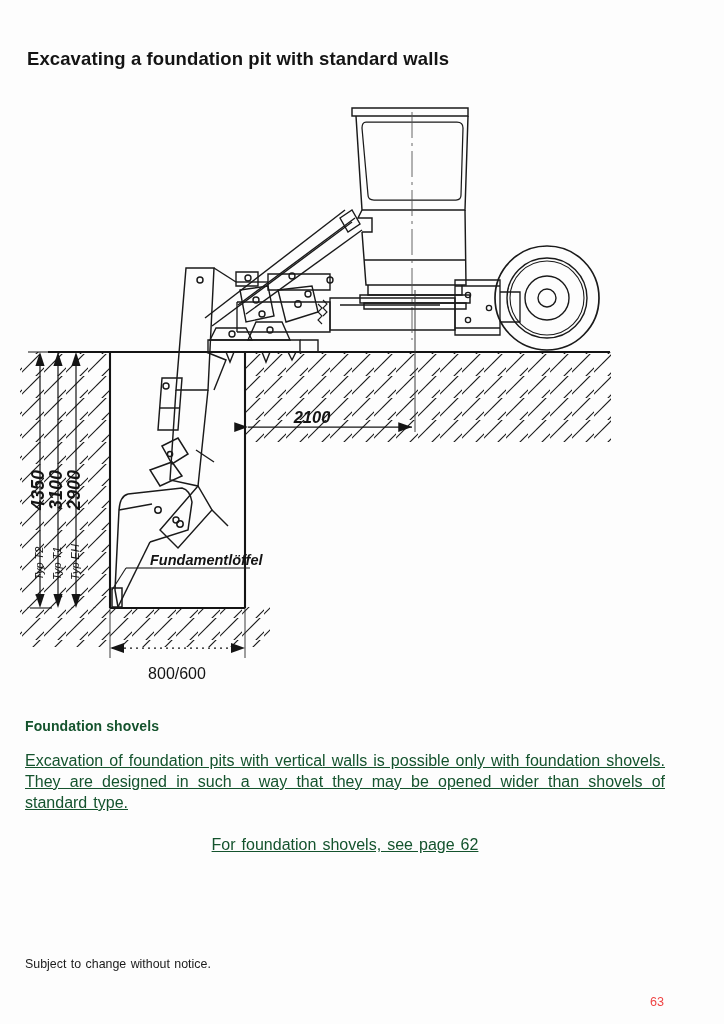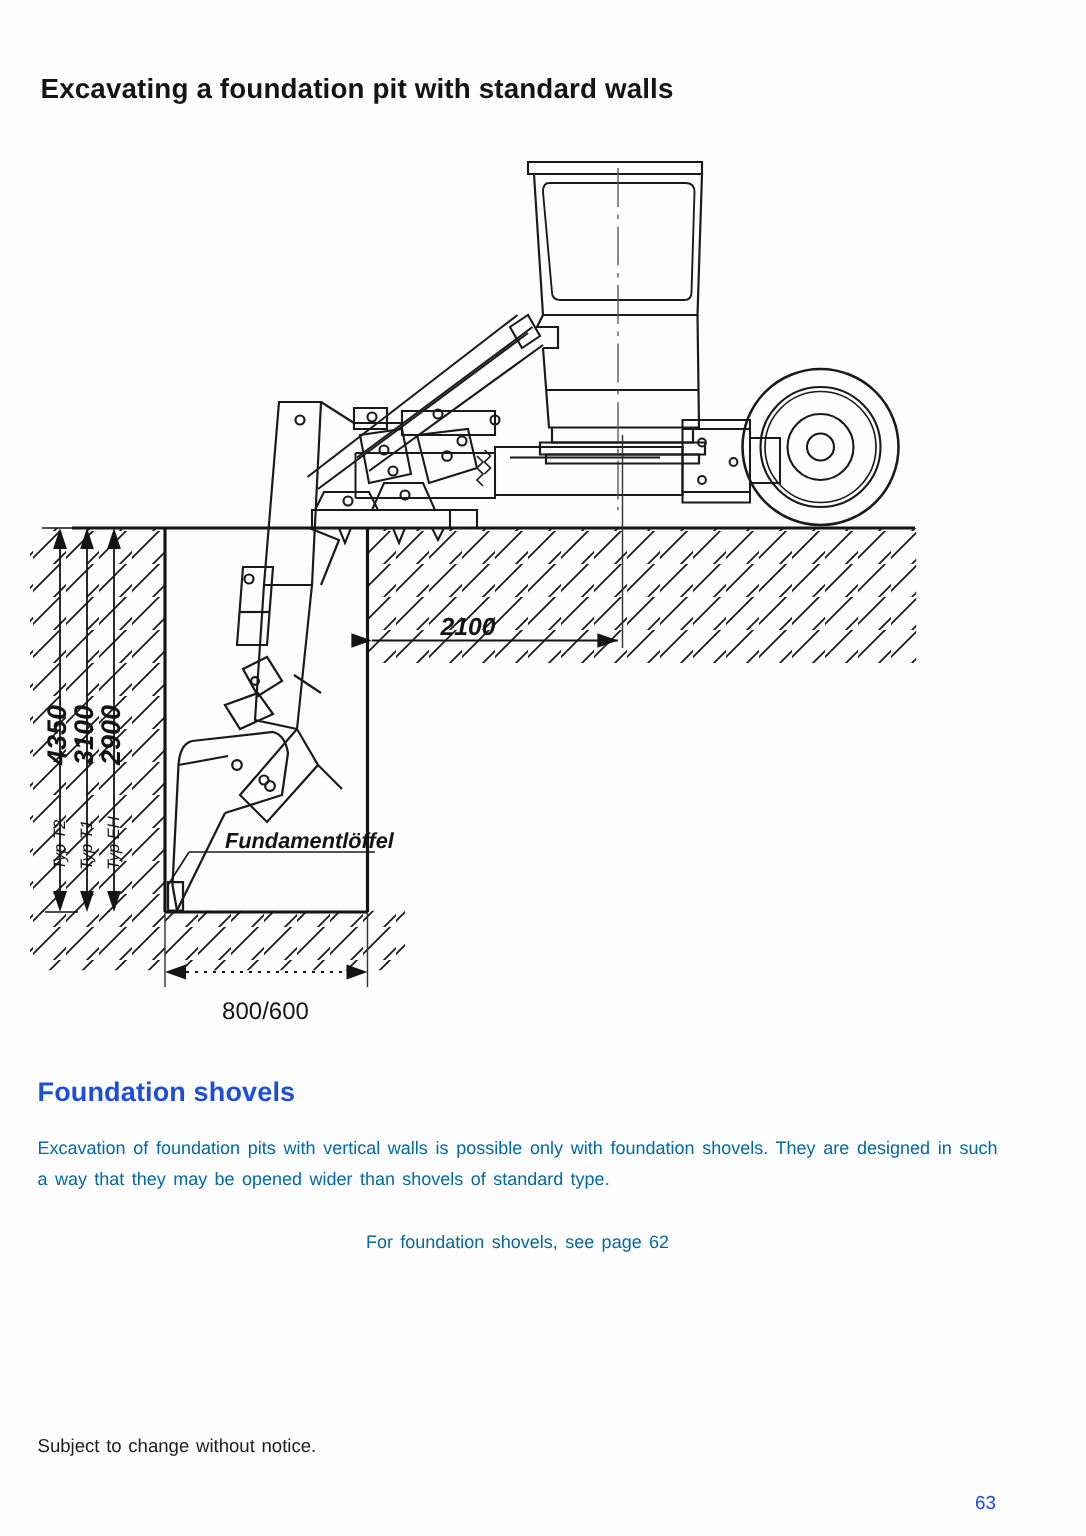--- a/index.html
+++ b/index.html
@@ -22,38 +22,39 @@
     white-space:nowrap;
   }
 
   
   .figure{position:absolute;left:0;top:90px;width:724px;height:605px;}
   .figure svg{display:block;}
 
   
   .body-block{position:absolute;left:25px;top:718px;width:640px;}
   .sub-head{
-    font-size:18px;font-weight:bold;color:#1d4ed8;
+    font-size:14px;font-weight:bold;color:#14532d;
     margin:0 0 16px 0;letter-spacing:0.1px;
   }
   .para{
-    font-size:12px;color:#0369a1;
+    font-size:16px;color:#14532d;
     line-height:21px;margin:0;
     text-align:justify;
     word-spacing:1.6px;
+    text-decoration:underline;
   }
   .para2{margin-top:21px;text-align:center;word-spacing:1.6px;}
 
   .footer-note{
     position:absolute;left:25px;top:957px;
     font-size:12.4px;color:#1b1b1b;word-spacing:1px;text-align:center;
   }
   .page-num{
     position:absolute;left:650px;top:995px;
-    font-size:12.6px;color:#1d4ed8;
+    font-size:12.6px;color:#ef4444;
   }
 
   
   .dimtxt{font-family:"Liberation Sans", sans-serif;font-style:italic;font-weight:bold;}
   .typtxt{font-family:"Liberation Sans", sans-serif;font-style:italic;}
 </style>
 </head>
 <body>
 
 <div class="page">

